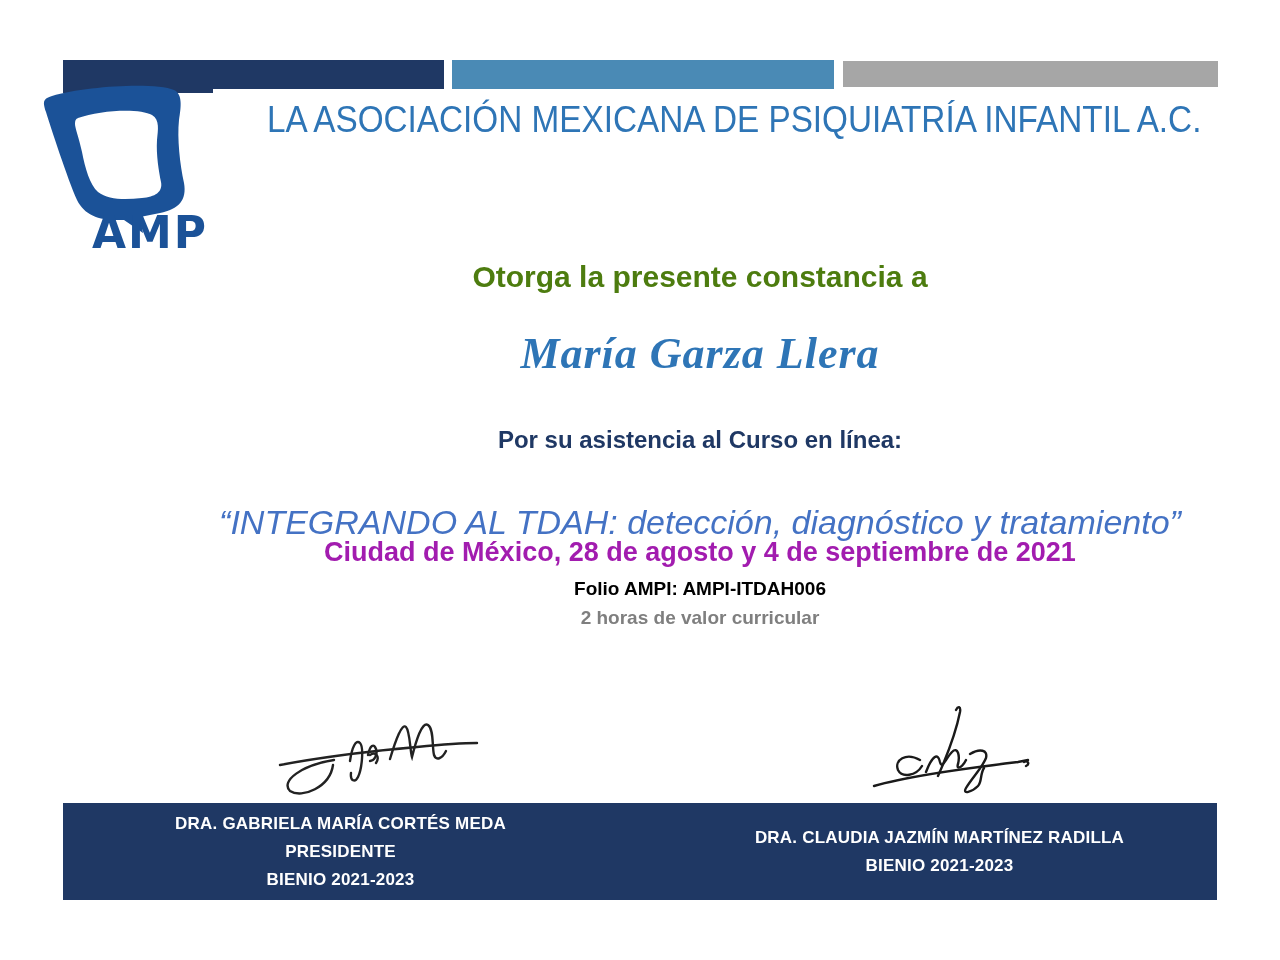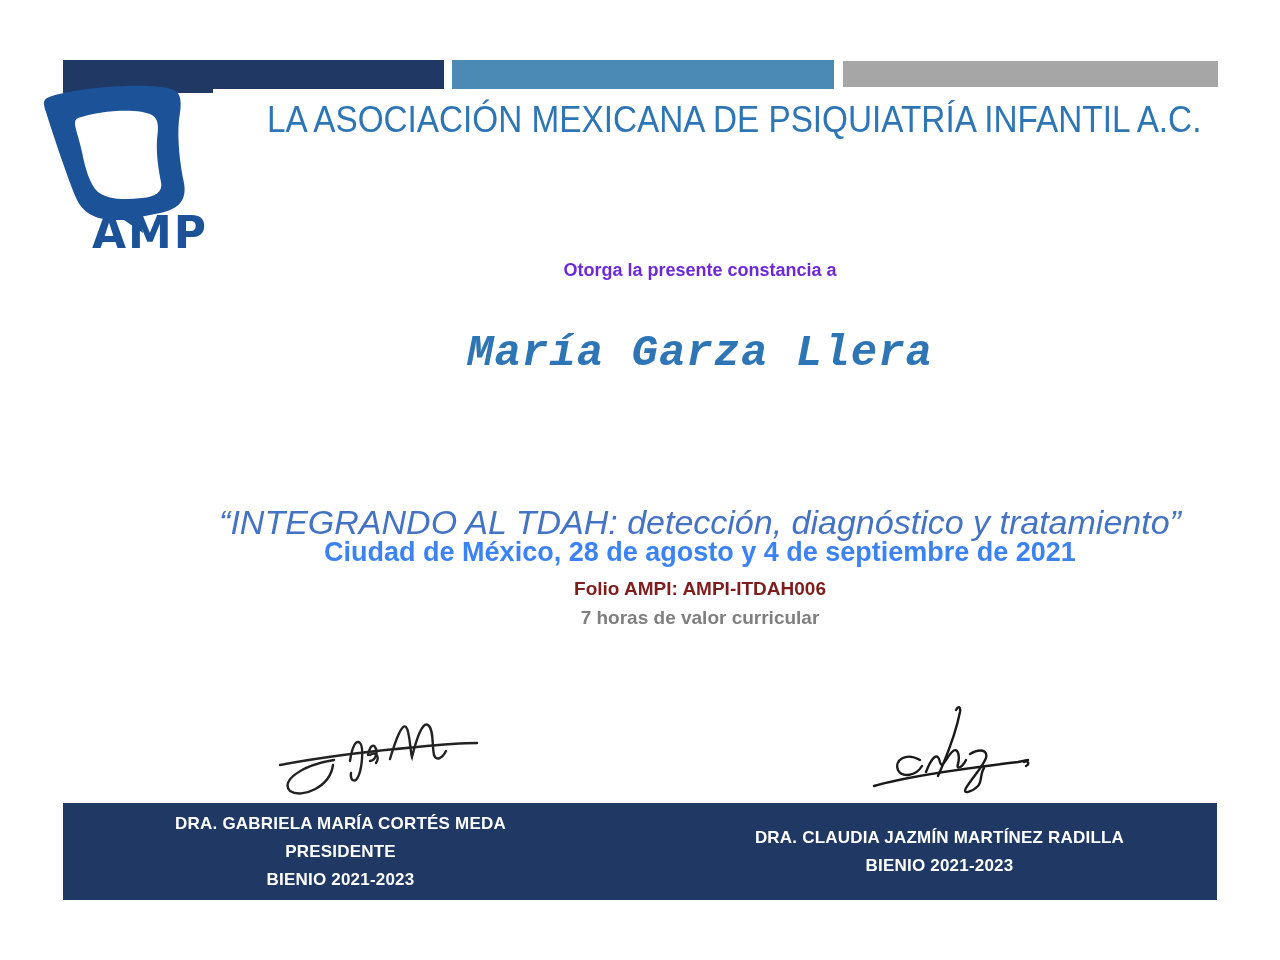--- a/index.html
+++ b/index.html
@@ -29,29 +29,29 @@
   }
   .org-sub{margin-top:3px;}
   .org-sub-line{
     color:#2E75B6;font-size:17.5px;font-weight:400;white-space:nowrap;
     display:inline-block;transform:scaleX(0.93);transform-origin:50% 50%;
     line-height:27px;
   }
 
   
   .line{position:absolute;left:120px;width:1160px;text-align:center;}
-  .grant{top:260px;font-size:18px;font-weight:700;color:#6d28d9;}
+  .grant{top:260px;font-size:30px;font-weight:700;color:#4d7c0f;}
   .recipient{
     top:328px;font-size:44px;font-weight:600;font-style:italic;
-    font-family:Liberation Mono, monospace;color:#2E75B6;letter-spacing:1px;
+    font-family:Liberation Serif, serif;color:#2E75B6;letter-spacing:1px;
   }
   .attendance{top:426px;font-size:24px;font-weight:700;color:#1F3864;}
   .course{top:458px;font-size:34px;font-weight:400;font-style:italic;color:#4472C4;white-space:nowrap;margin-top:45px;}
-  .dateline{top:537px;font-size:27px;font-weight:700;color:#3b82f6;}
-  .folio{top:578px;font-size:19px;font-weight:700;color:#7f1d1d;}
+  .dateline{top:537px;font-size:27px;font-weight:700;color:#a21caf;}
+  .folio{top:578px;font-size:19px;font-weight:700;color:#000000;}
   .hours{top:607px;font-size:19px;font-weight:700;color:#7F7F7F;}
 
   
   .sig{position:absolute;}
   .sig-left{left:272px;top:703px;width:230px;height:95px;}
   .sig-right{left:868px;top:698px;width:200px;height:105px;}
 
   
   .footer{
     position:absolute;left:63px;top:803px;width:1154px;height:97px;
@@ -96,24 +96,25 @@
       Z"></path>
     <text x="62" y="168" font-family="DejaVu Sans, sans-serif" font-weight="bold" font-size="44" letter-spacing="2" fill="#1B5298">AMPI</text>
   </svg>
 
   <div class="header-text">
     <span class="org-title">LA ASOCIACIÓN MEXICANA DE PSIQUIATRÍA INFANTIL A.C.</span>
   </div>
 
   <div class="line grant">Otorga la presente constancia a</div>
   <div class="line recipient">María Garza Llera</div>
+  <div class="line attendance">Por su asistencia al Curso en línea:</div>
   <div class="line course">“INTEGRANDO AL TDAH: detección, diagnóstico y tratamiento”</div>
   <div class="line dateline">Ciudad de México, 28 de agosto y 4 de septiembre de 2021</div>
   <div class="line folio">Folio AMPI: AMPI-ITDAH006</div>
-  <div class="line hours">7 horas de valor curricular</div>
+  <div class="line hours">2 horas de valor curricular</div>
 
   <svg class="sig sig-left" viewBox="0 0 230 95" aria-hidden="true">
     <g fill="none" stroke="#222222" stroke-width="2.4" stroke-linecap="round">
       <path d="M8,62 C45,55 100,48 145,44 C165,42 190,40 205,40"></path>
       <path d="M62,57 C30,62 8,78 18,88 C30,96 58,84 61,62"></path>
       <path d="M78,58 C80,44 84,36 88,40 C92,44 90,66 86,74 C83,80 78,78 79,70"></path>
       <path d="M96,52 C98,42 102,40 104,46 C106,52 102,58 98,58"></path>
       <path d="M98,52 C104,48 108,54 104,60"></path>
       <path d="M118,56 C124,36 130,20 134,24 C138,28 138,48 140,54 C144,38 150,18 156,22 C162,26 160,44 162,52 C164,58 170,56 174,48"></path>
     </g>

